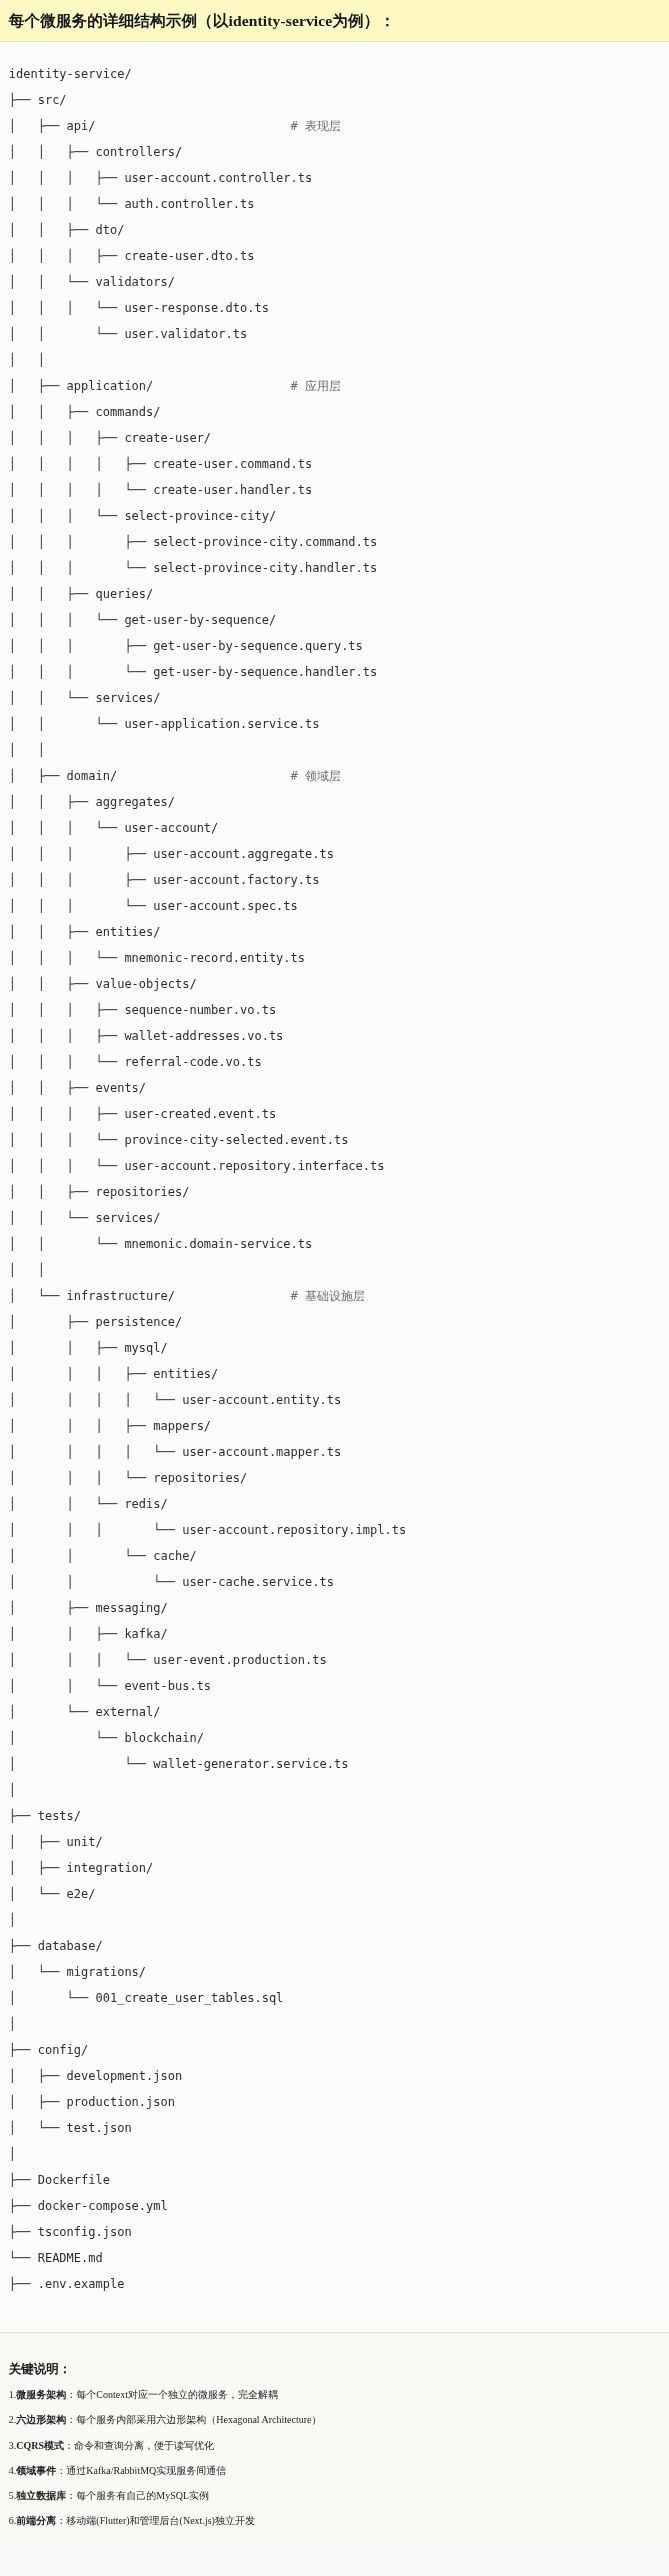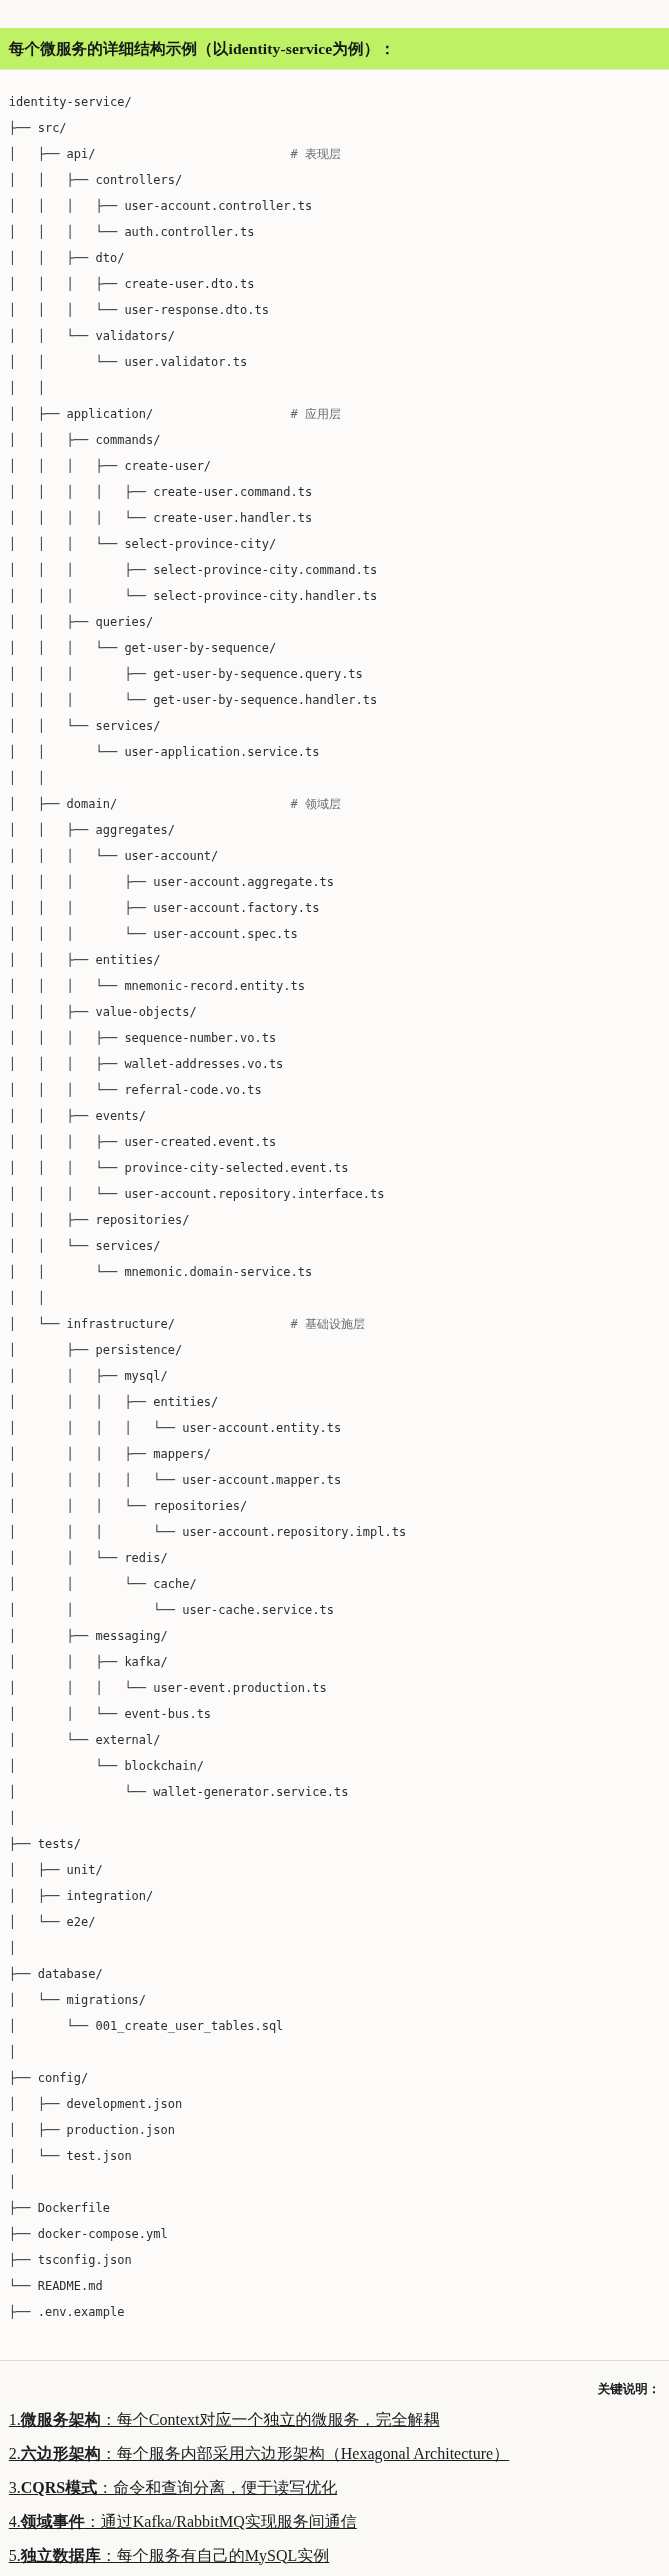--- a/index.html
+++ b/index.html
@@ -9,24 +9,23 @@
     background: #fbfaf8;
   }
   body {
     width: 669px;
     font-family: "Liberation Sans", sans-serif;
     color: #1f2023;
   }
 
   
   .header {
-    background: #bef264;
+    background: #fef9c3;
     padding: 11.3px 8.8px 10px 8.8px;
     border-bottom: 0.6px solid #e3e1dc;
-    margin-top: 28px;
   }
   .header-title {
     font-family: "Liberation Serif", serif;
     font-weight: bold;
     font-size: 15.6px;
     line-height: 1.25;
     color: #16171a;
     letter-spacing: 0.1px;
   }
 
@@ -51,36 +50,34 @@
   
   .keys-block {
     background: #faf9f6;
     padding: 12.5px 8.8px 6.3px 8.8px;
   }
   .keys-title {
     font-family: "Liberation Serif", serif;
     font-weight: bold;
     font-size: 12.5px;
     color: #16171a;
-    margin: 8px 0 10px 0;
-    text-align: right;
+    margin: 16px 0 10px 0;
   }
   .keys-list {
     margin: 0;
     padding: 0;
     list-style: none;
   }
   .key-item {
     font-family: "Liberation Serif", serif;
-    font-size: 16px;
+    font-size: 10px;
     line-height: 1.45;
     color: #1c1d20;
     margin-bottom: 10.6px;
     display: block;
-    text-decoration: underline;
   }
   .key-num { font-weight: normal; }
   .key-term { font-weight: bold; }
   .key-desc { font-weight: normal; }
 </style>
 </head>
 <body>
 
 <div class="header">
   <div class="header-title">每个微服务的详细结构示例（以identity-service为例）：</div>
@@ -88,22 +85,22 @@
 
 <div class="tree-block">
   <pre class="tree" id="tree-root"><span class="tree-row"><span class="tree-path">identity-service/</span></span>
 <span class="tree-row"><span class="tree-path">├── src/</span></span>
 <span class="tree-row"><span class="tree-path">│   ├── api/</span><span>                           </span><span class="tree-comment"># 表现层</span></span>
 <span class="tree-row"><span class="tree-path">│   │   ├── controllers/</span></span>
 <span class="tree-row"><span class="tree-path">│   │   │   ├── user-account.controller.ts</span></span>
 <span class="tree-row"><span class="tree-path">│   │   │   └── auth.controller.ts</span></span>
 <span class="tree-row"><span class="tree-path">│   │   ├── dto/</span></span>
 <span class="tree-row"><span class="tree-path">│   │   │   ├── create-user.dto.ts</span></span>
+<span class="tree-row"><span class="tree-path">│   │   └── validators/</span></span>
 <span class="tree-row"><span class="tree-path">│   │   │   └── user-response.dto.ts</span></span>
-<span class="tree-row"><span class="tree-path">│   │   └── validators/</span></span>
 <span class="tree-row"><span class="tree-path">│   │       └── user.validator.ts</span></span>
 <span class="tree-row"><span class="tree-path">│   │</span></span>
 <span class="tree-row"><span class="tree-path">│   ├── application/</span><span>                   </span><span class="tree-comment"># 应用层</span></span>
 <span class="tree-row"><span class="tree-path">│   │   ├── commands/</span></span>
 <span class="tree-row"><span class="tree-path">│   │   │   ├── create-user/</span></span>
 <span class="tree-row"><span class="tree-path">│   │   │   │   ├── create-user.command.ts</span></span>
 <span class="tree-row"><span class="tree-path">│   │   │   │   └── create-user.handler.ts</span></span>
 <span class="tree-row"><span class="tree-path">│   │   │   └── select-province-city/</span></span>
 <span class="tree-row"><span class="tree-path">│   │   │       ├── select-province-city.command.ts</span></span>
 <span class="tree-row"><span class="tree-path">│   │   │       └── select-province-city.handler.ts</span></span>
@@ -135,22 +132,22 @@
 <span class="tree-row"><span class="tree-path">│   │       └── mnemonic.domain-service.ts</span></span>
 <span class="tree-row"><span class="tree-path">│   │</span></span>
 <span class="tree-row"><span class="tree-path">│   └── infrastructure/</span><span>                </span><span class="tree-comment"># 基础设施层</span></span>
 <span class="tree-row"><span class="tree-path">│       ├── persistence/</span></span>
 <span class="tree-row"><span class="tree-path">│       │   ├── mysql/</span></span>
 <span class="tree-row"><span class="tree-path">│       │   │   ├── entities/</span></span>
 <span class="tree-row"><span class="tree-path">│       │   │   │   └── user-account.entity.ts</span></span>
 <span class="tree-row"><span class="tree-path">│       │   │   ├── mappers/</span></span>
 <span class="tree-row"><span class="tree-path">│       │   │   │   └── user-account.mapper.ts</span></span>
 <span class="tree-row"><span class="tree-path">│       │   │   └── repositories/</span></span>
+<span class="tree-row"><span class="tree-path">│       │   └── redis/</span></span>
 <span class="tree-row"><span class="tree-path">│       │   │       └── user-account.repository.impl.ts</span></span>
-<span class="tree-row"><span class="tree-path">│       │   └── redis/</span></span>
 <span class="tree-row"><span class="tree-path">│       │       └── cache/</span></span>
 <span class="tree-row"><span class="tree-path">│       │           └── user-cache.service.ts</span></span>
 <span class="tree-row"><span class="tree-path">│       ├── messaging/</span></span>
 <span class="tree-row"><span class="tree-path">│       │   ├── kafka/</span></span>
 <span class="tree-row"><span class="tree-path">│       │   │   └── user-event.production.ts</span></span>
 <span class="tree-row"><span class="tree-path">│       │   └── event-bus.ts</span></span>
 <span class="tree-row"><span class="tree-path">│       └── external/</span></span>
 <span class="tree-row"><span class="tree-path">│           └── blockchain/</span></span>
 <span class="tree-row"><span class="tree-path">│               └── wallet-generator.service.ts</span></span>
 <span class="tree-row"><span class="tree-path">│</span></span>

